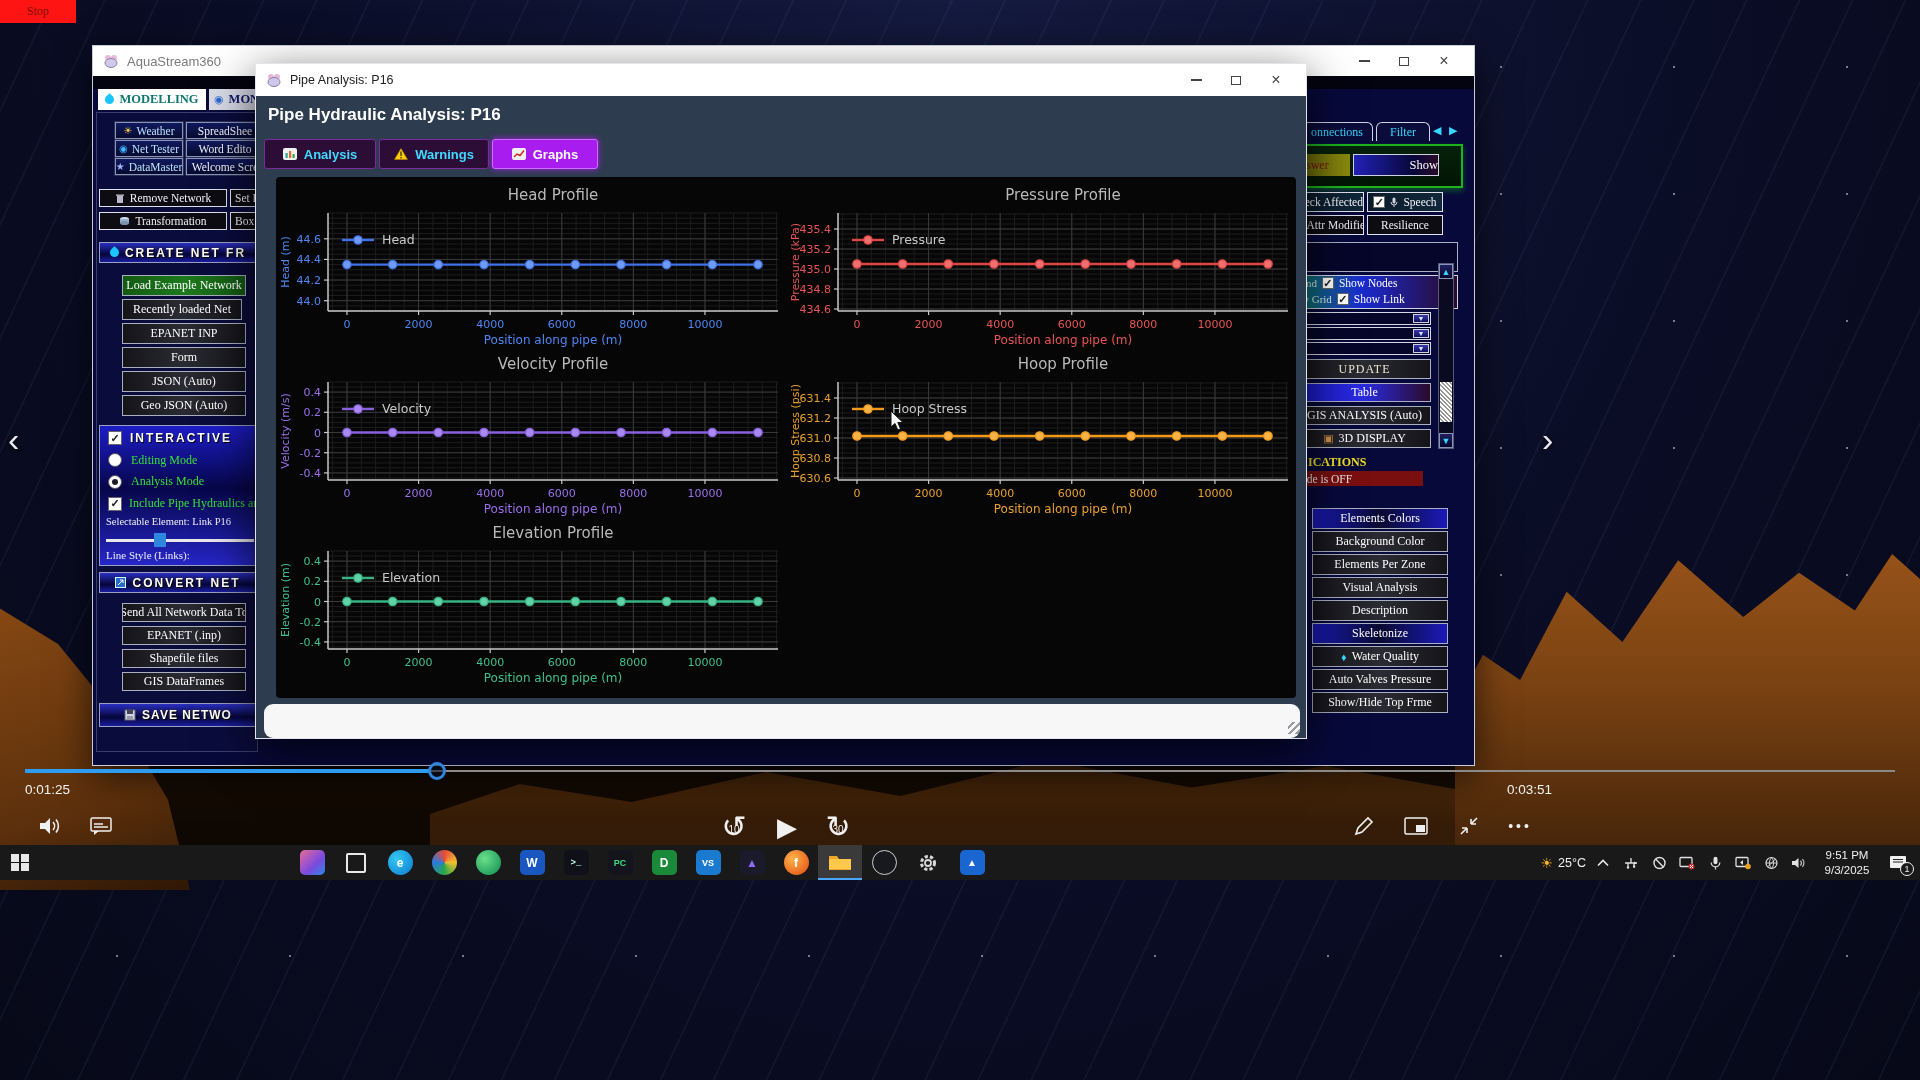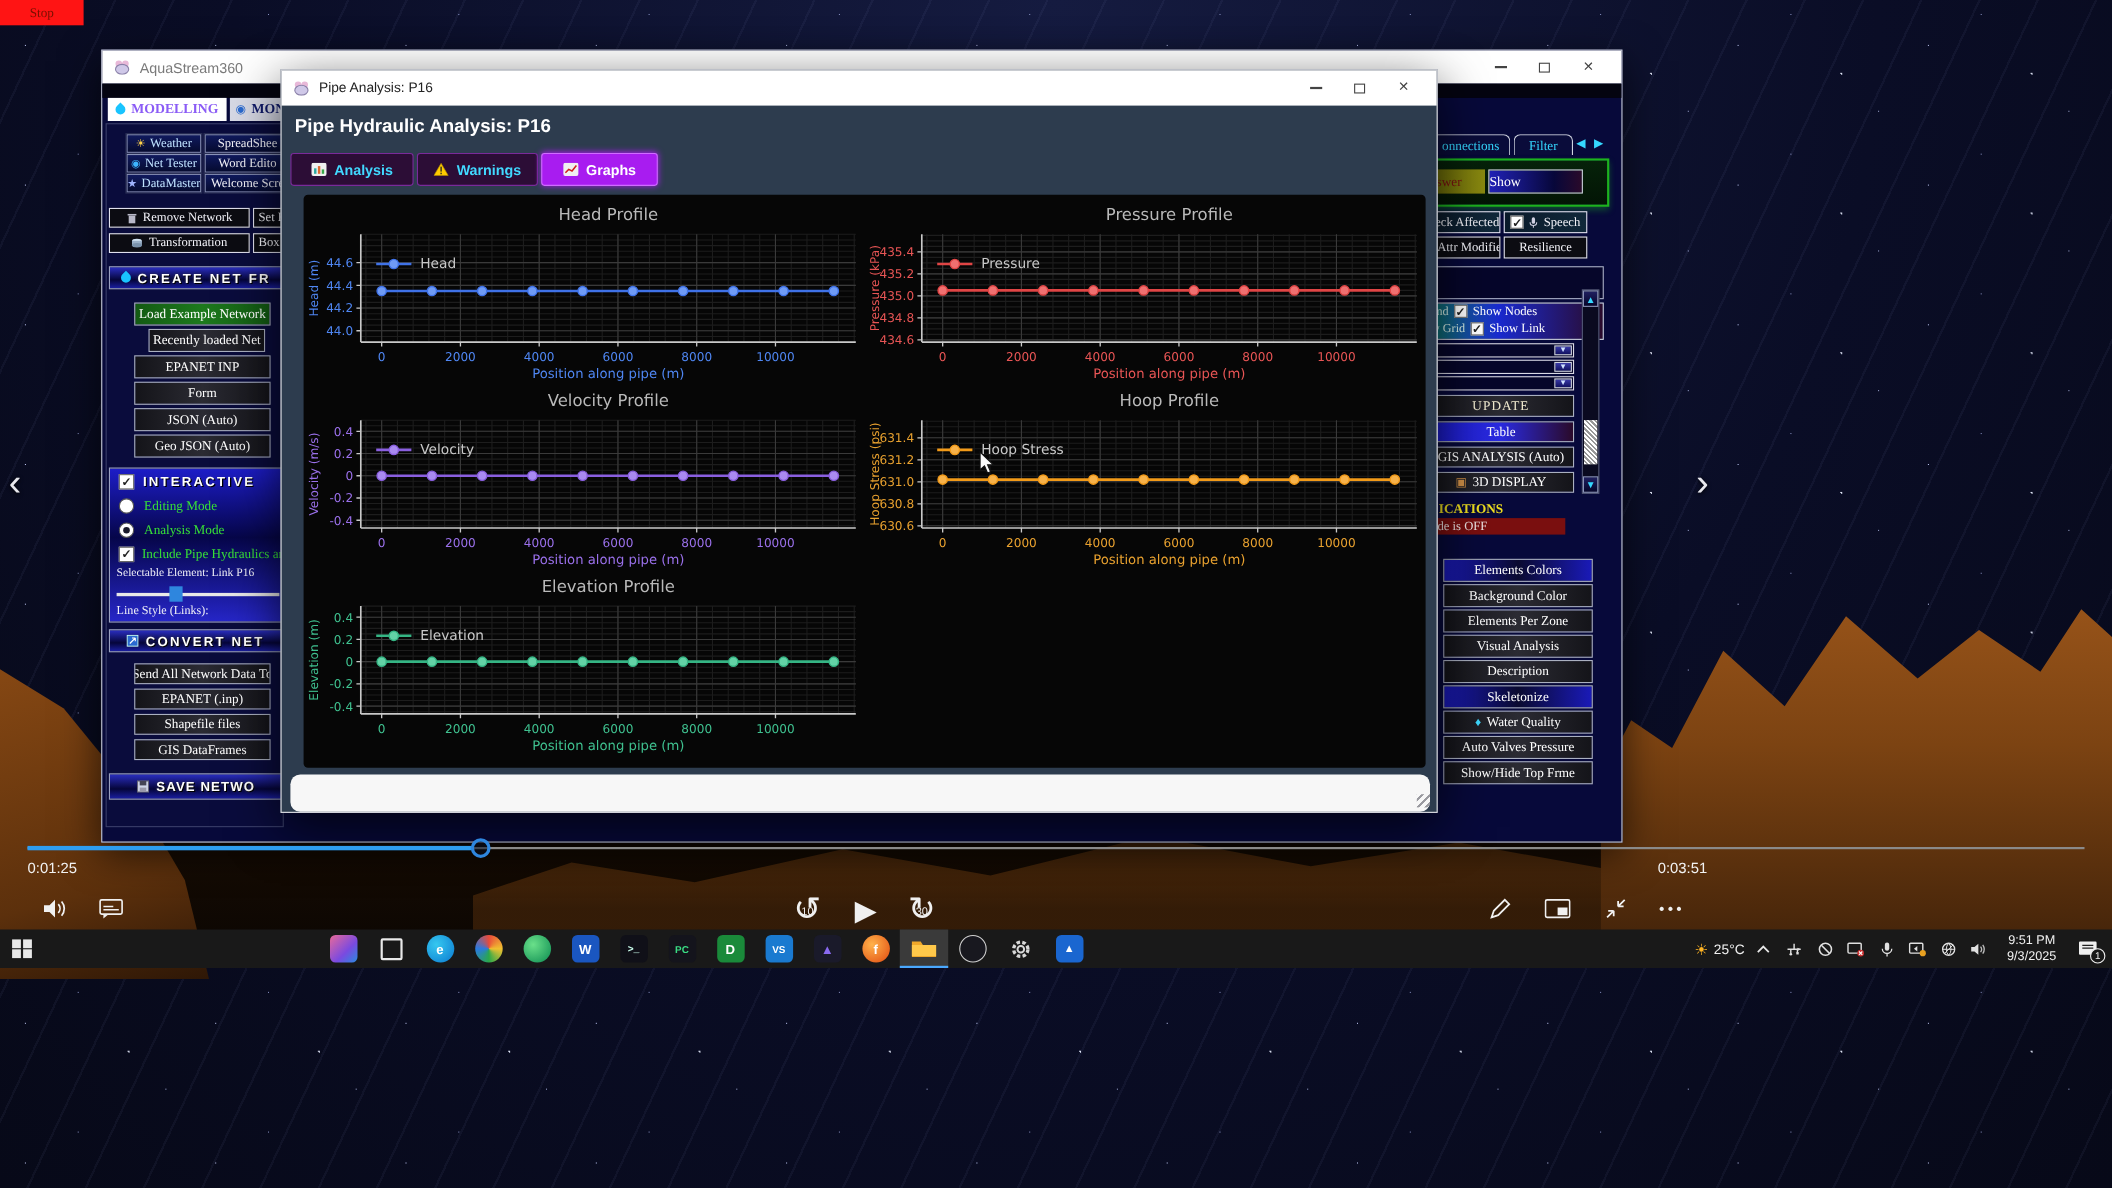--- a/index.html
+++ b/index.html
@@ -105,21 +105,21 @@
         </div>
       <div class="wbtn">
           <span class="clos">×</span>
         </div>
     </div>
   </div>
   <div class="abs" style="left:0;top:30px;width:100%;height:13px;background:#040410"></div>
 
   <div class="abs" style="left:5px;top:43px;width:108px;height:21px;background:#fff;display:flex;align-items:center;justify-content:center;gap:5px">
     <span class="drop"></span>
-    <span class="ser" style="color:#8b5cf6;font-size:12.5px;font-weight:bold">MODELLING</span>
+    <span class="ser" style="color:#0f766e;font-size:12.5px;font-weight:bold">MODELLING</span>
   </div>
   <div class="abs" style="left:116px;top:43px;width:60px;height:21px;background:#d8dae6;display:flex;align-items:center;justify-content:center;gap:5px;overflow:hidden">
     <span style="color:#2a6ad0;font-size:11px">◉</span>
     <span class="ser" style="color:#101a6a;font-size:12.5px;font-weight:bold">MONI</span>
   </div>
 
   <div class="abs" style="left:3px;top:66px;width:162px;height:640px;background:#0a0c3c;border:1px solid #3a3f6a;overflow:hidden">
 
     <div class="abs nbtn" style="left:18px;top:9px;width:68px;height:17px">
       <span style="color:#ffd24a;font-size:10px">☀</span>
@@ -166,21 +166,21 @@
       </div>
 
     <div class="abs hdr" style="left:2px;top:129px;width:158px;height:21px">
       <span class="drop"></span>
       <span>CREATE NET FR</span>
     </div>
 
     <div class="abs listbtn" style="left:25px;top:162px;width:124px;height:21px;background:linear-gradient(90deg,#135a13,#1d7a1d 50%,#135a13)">
         <span>Load Example Network</span>
       </div>
-    <div class="abs listbtn" style="left:38px;top:186px;width:106px;height:21px">
+    <div class="abs listbtn" style="left:25px;top:186px;width:120px;height:21px">
         <span>Recently loaded Net</span>
       </div>
     <div class="abs listbtn" style="left:25px;top:210px;width:124px;height:21px">
         <span>EPANET INP</span>
       </div>
     <div class="abs listbtn" style="left:25px;top:234px;width:124px;height:21px">
         <span>Form</span>
       </div>
     <div class="abs listbtn" style="left:25px;top:258px;width:124px;height:21px">
         <span>JSON (Auto)</span>
@@ -251,21 +251,21 @@
   <div class="abs rtab" style="left:1283px;top:76px;width:54px;height:19px">
       <span>Filter</span>
     </div>
   <div class="abs" style="left:1340px;top:78px;color:#35d8ff;font-size:11px">◀</div>
   <div class="abs" style="left:1356px;top:78px;color:#35d8ff;font-size:11px">▶</div>
 
   <div class="abs" style="left:1205px;top:98px;width:165px;height:44px;border:2px solid #1db31d;background:linear-gradient(180deg,#06220a,#031505);box-shadow:0 3px 6px #1db31d66">
     <div class="abs ser" style="left:2px;top:8px;width:48px;height:22px;background:linear-gradient(90deg,#6a6a08,#8a8a10);color:#7a1010;display:flex;align-items:center;padding-left:4px;font-size:12px">
         <span>swer</span>
       </div>
-    <div class="abs ser" style="left:53px;top:8px;width:86px;height:22px;background:linear-gradient(90deg,#2222b8,#07073a 70%,#2a0a2a);border:1px solid #cfd3e0;color:#fff;display:flex;align-items:center;justify-content:flex-start;font-size:12.5px">
+    <div class="abs ser" style="left:53px;top:8px;width:86px;height:22px;background:linear-gradient(90deg,#2222b8,#07073a 70%,#2a0a2a);border:1px solid #cfd3e0;color:#fff;display:flex;align-items:center;justify-content:flex-end;font-size:12.5px">
         <span>Show</span>
       </div>
   </div>
 
   <div class="abs dkbtn" style="left:1205px;top:146px;width:66px;height:20px;background:linear-gradient(90deg,#0a1a2a,#10283a)">
       <span>heck Affected</span>
     </div>
   <div class="abs dkbtn" style="left:1274px;top:146px;width:76px;height:20px;background:linear-gradient(90deg,#0a1a2a,#10283a)">
     <span class="cb checked" style="width:12px;height:12px"></span>
     <svg width="8" height="11" viewBox="0 0 8 11">

